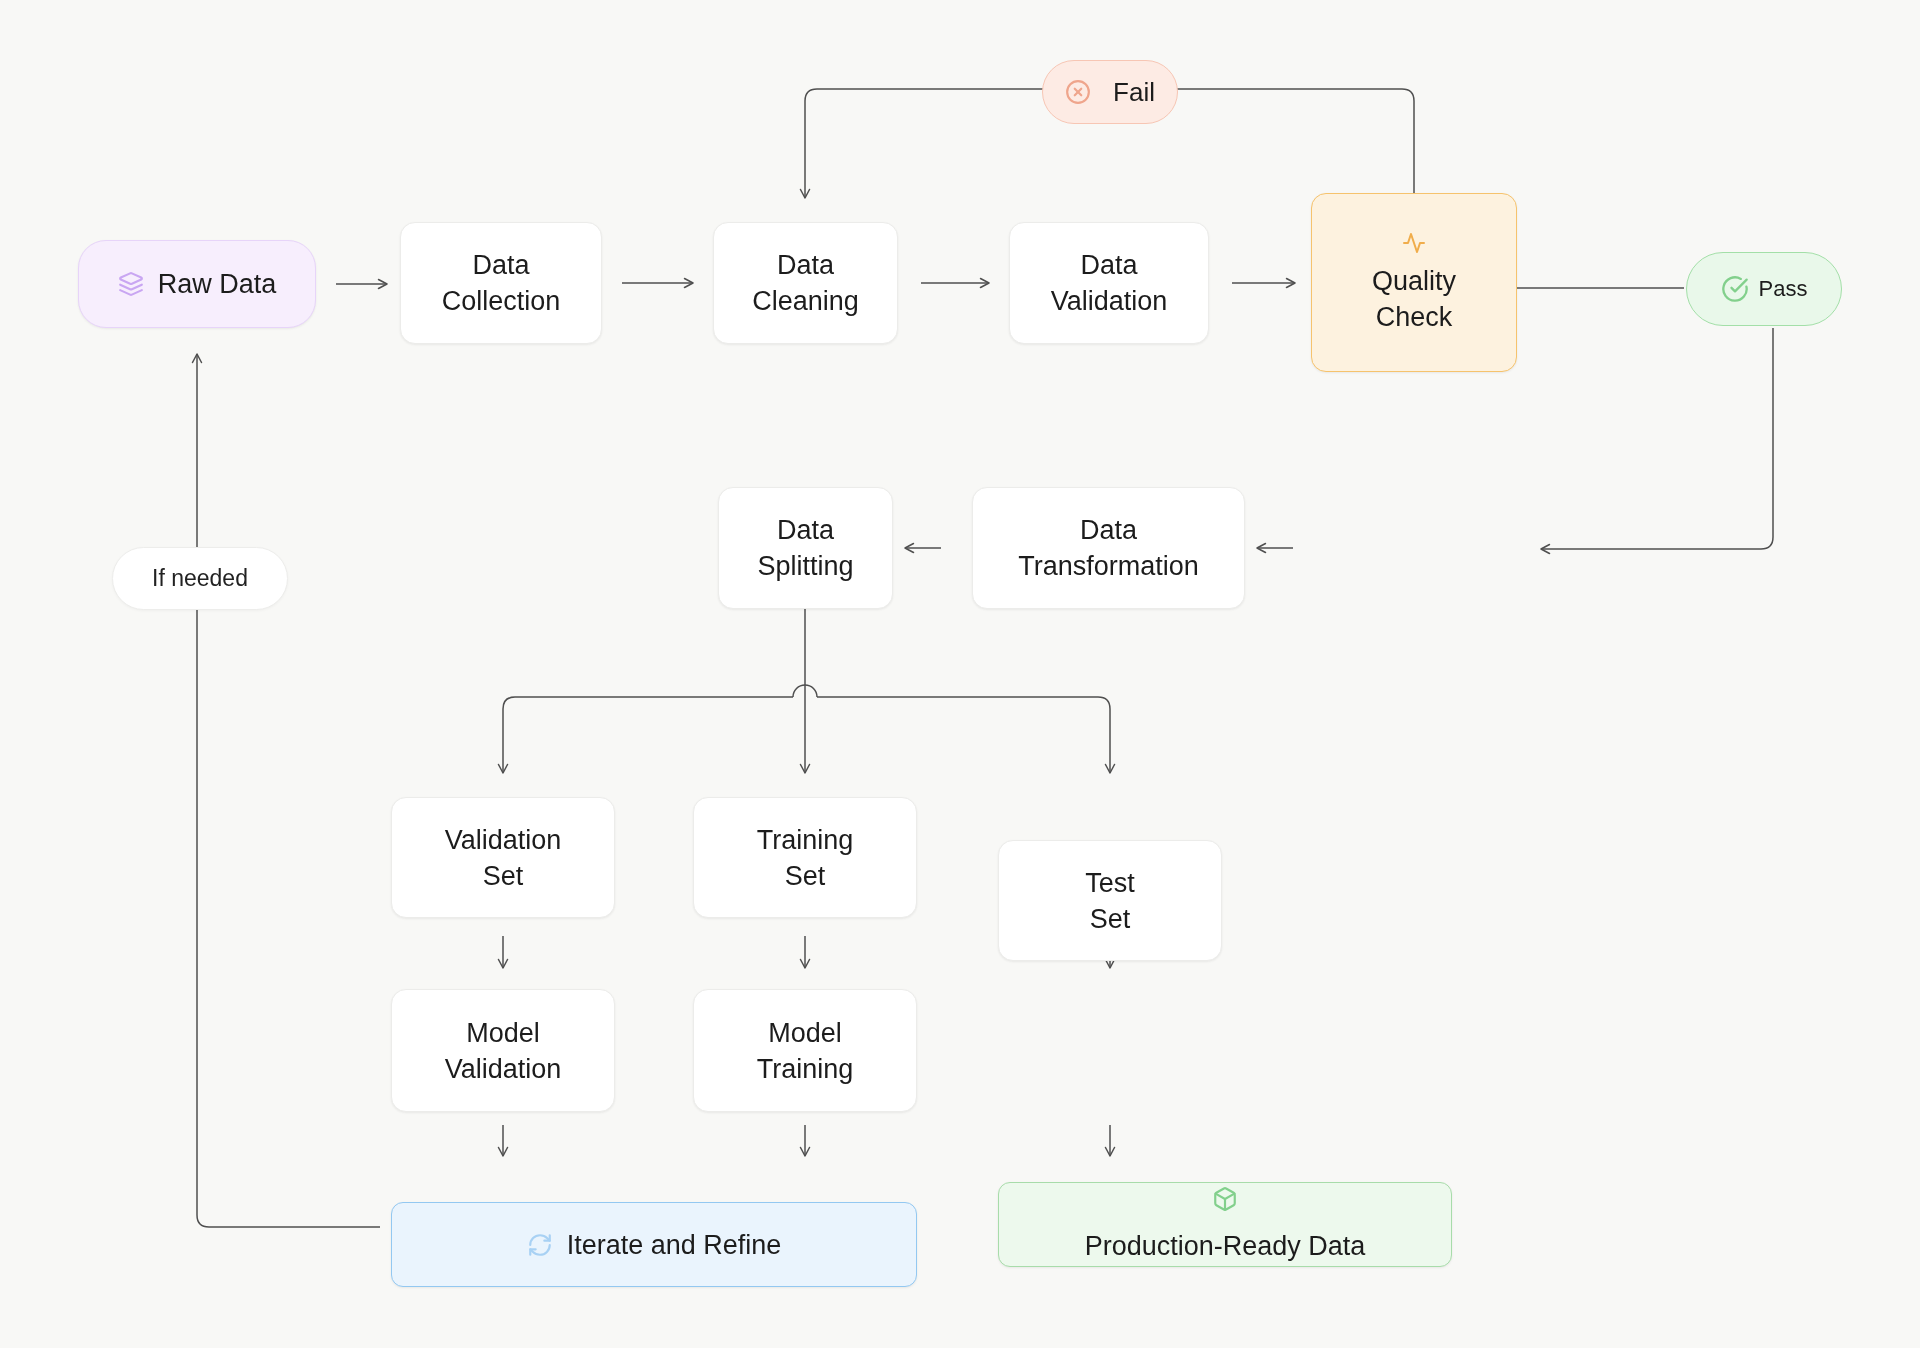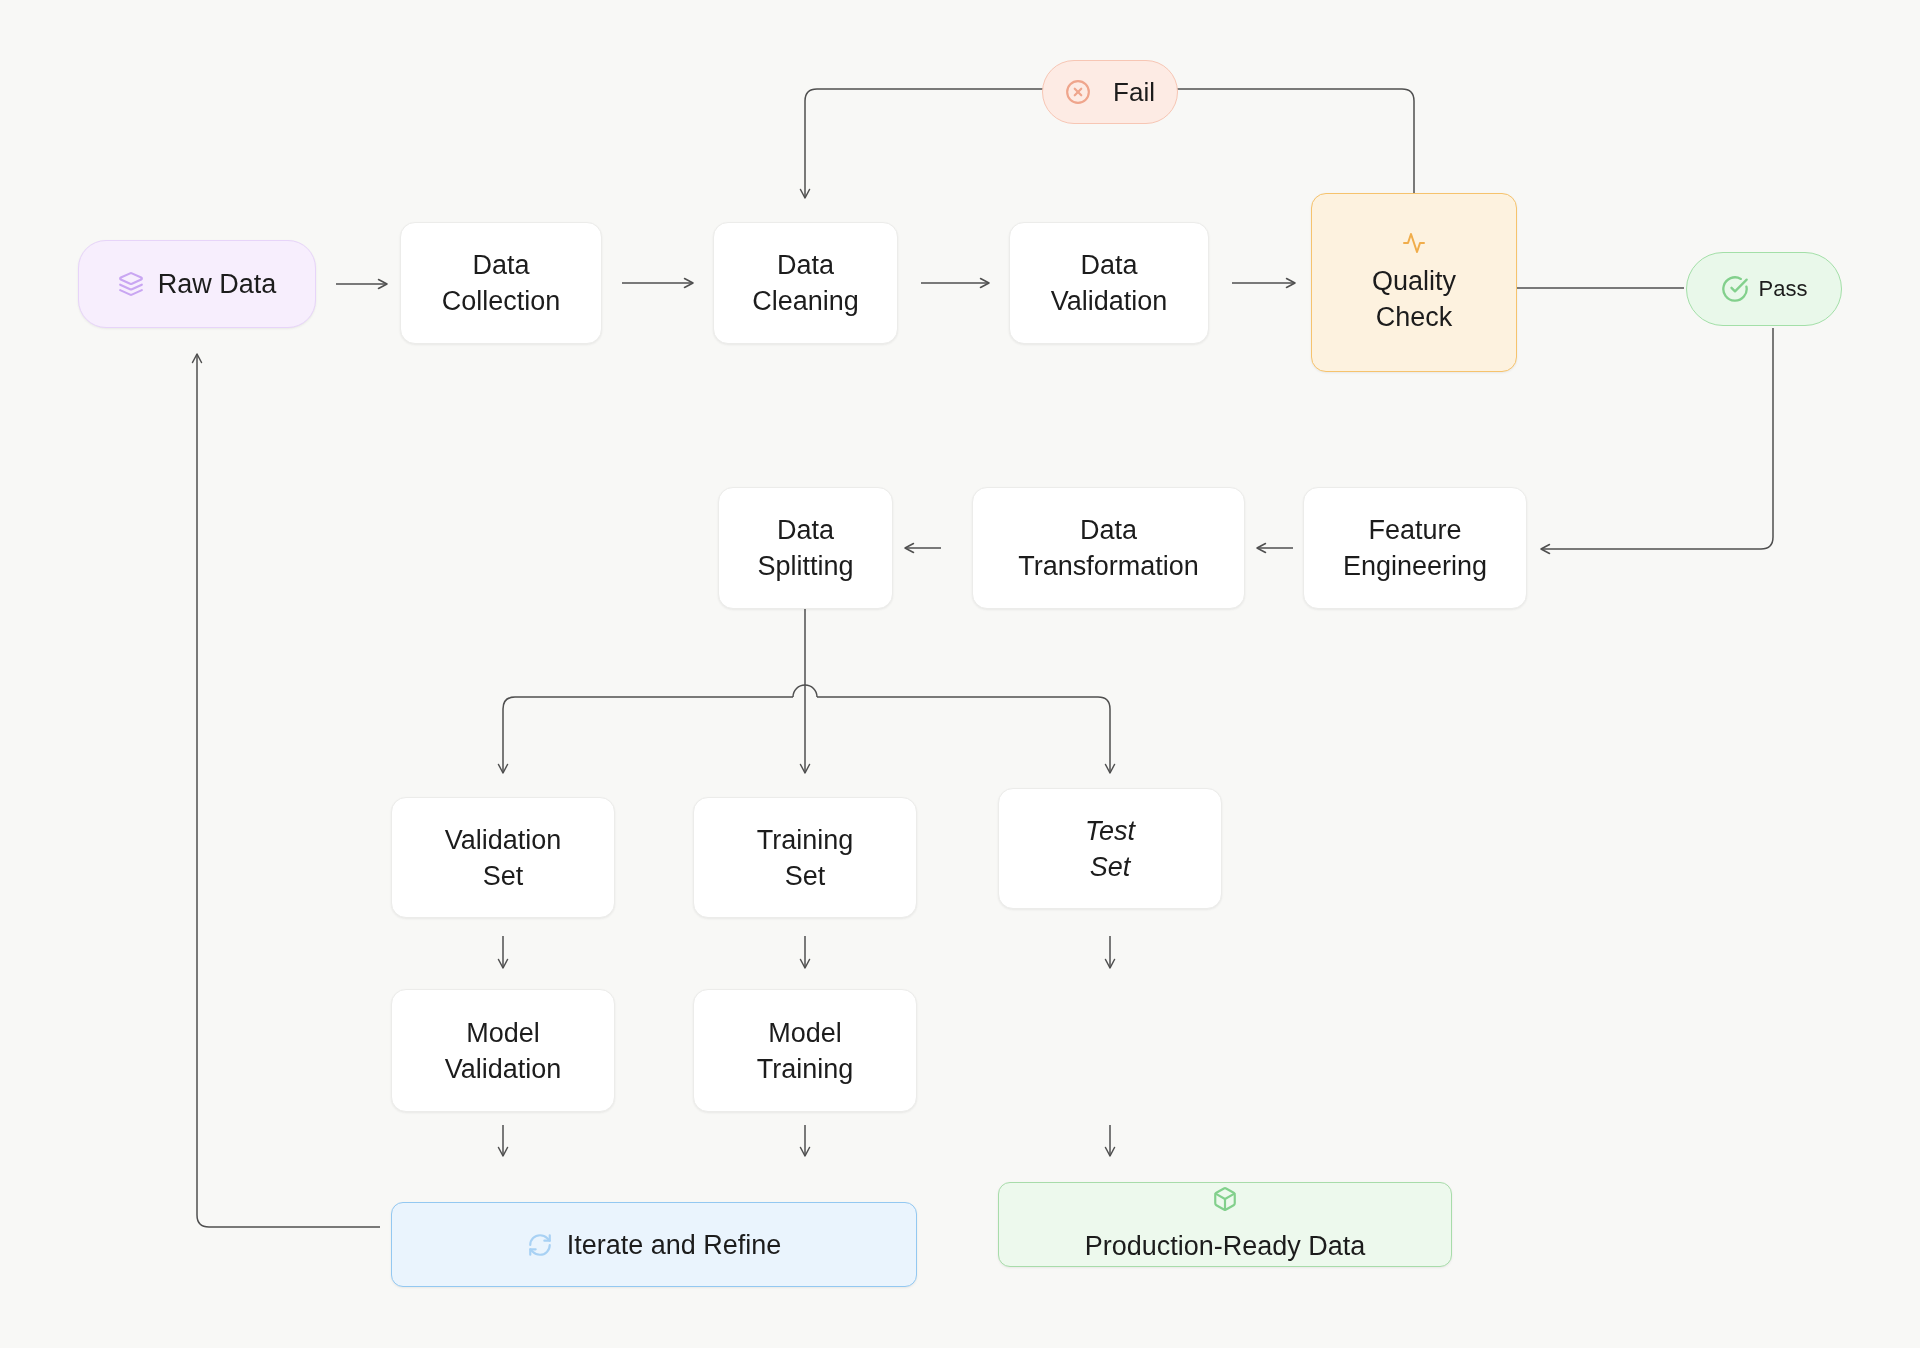--- a/index.html
+++ b/index.html
@@ -37,21 +37,21 @@
   #n-collection{left:400px;top:222px;width:202px;height:122px;}
   #n-cleaning{left:713px;top:222px;width:185px;height:122px;}
   #n-validation{left:1009px;top:222px;width:200px;height:122px;}
   #n-quality{left:1311px;top:193px;width:206px;height:179px;background:var(--orange-bg);border-color:var(--orange-border);flex-direction:column;gap:8px;}
   #n-quality .icon svg{stroke:var(--orange-icon);width:24px;height:24px;}
   #n-feature{left:1303px;top:487px;width:224px;height:122px;}
   #n-transform{left:972px;top:487px;width:273px;height:122px;}
   #n-splitting{left:718px;top:487px;width:175px;height:122px;}
   #n-valset{left:391px;top:797px;width:224px;height:121px;}
   #n-trainset{left:693px;top:797px;width:224px;height:121px;}
-  #n-testset{left:998px;top:788px;width:224px;height:121px;font-style:italic;}
+  #n-testset{left:998px;top:840px;width:224px;height:121px;}
   #n-modelval{left:391px;top:989px;width:224px;height:123px;}
   #n-modeltrain{left:693px;top:989px;width:224px;height:123px;}
   #n-finaltest{left:998px;top:989px;width:224px;height:123px;}
   #n-iterate{left:391px;top:1182px;width:526px;height:85px;background:var(--blue-bg);border-color:var(--blue-border);gap:14px;border-radius:12px;margin-top:20px;}
   #n-iterate .icon svg{stroke:var(--blue-icon);}
   #n-production{left:998px;top:1182px;width:454px;height:85px;background:var(--green-box-bg);border-color:var(--green-box-border);gap:16px;border-radius:12px;flex-direction:column;}
   #n-production .icon svg{stroke:var(--green-icon);}
 
   .pill{
     position:absolute;display:flex;align-items:center;justify-content:center;
@@ -146,25 +146,24 @@
   <div class="pill" id="p-pass">
     <span class="icon">
       <svg viewBox="0 0 24 24" stroke-width="1.8">
           <path d="M21.801 10A10 10 0 1 1 17 3.335"></path>
           <path d="m9 11 3 3L22 4"></path>
         </svg>
     </span>
     <span>Pass</span>
   </div>
 
-
-  <div class="node" id="n-feature">
-    <span class="lbl">Feature
-Engineering</span>
-  </div>
+  <div class="pill" id="p-ifneeded">
+    <span>If needed</span>
+  </div>
+
 
   <div class="node" id="n-transform">
     <span class="lbl">Data
 Transformation</span>
   </div>
 
   <div class="node" id="n-splitting">
     <span class="lbl">Data
 Splitting</span>
   </div>

